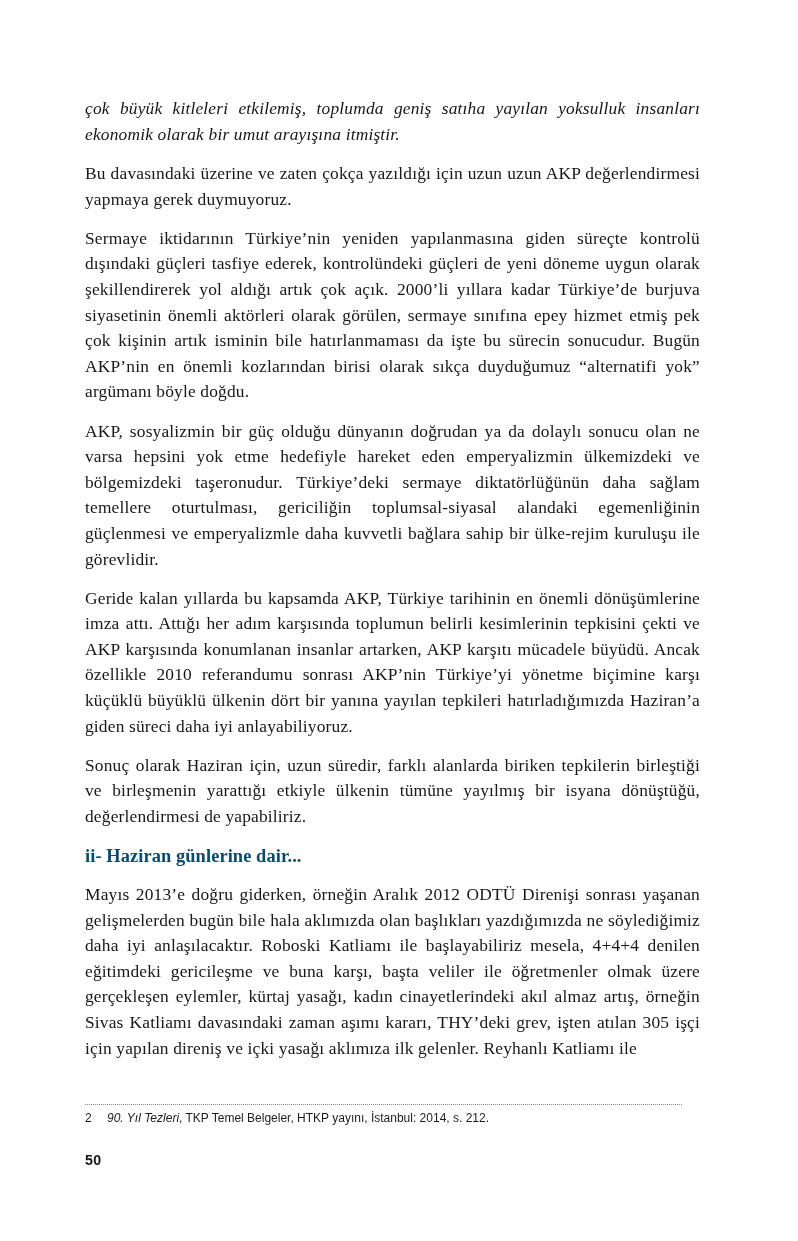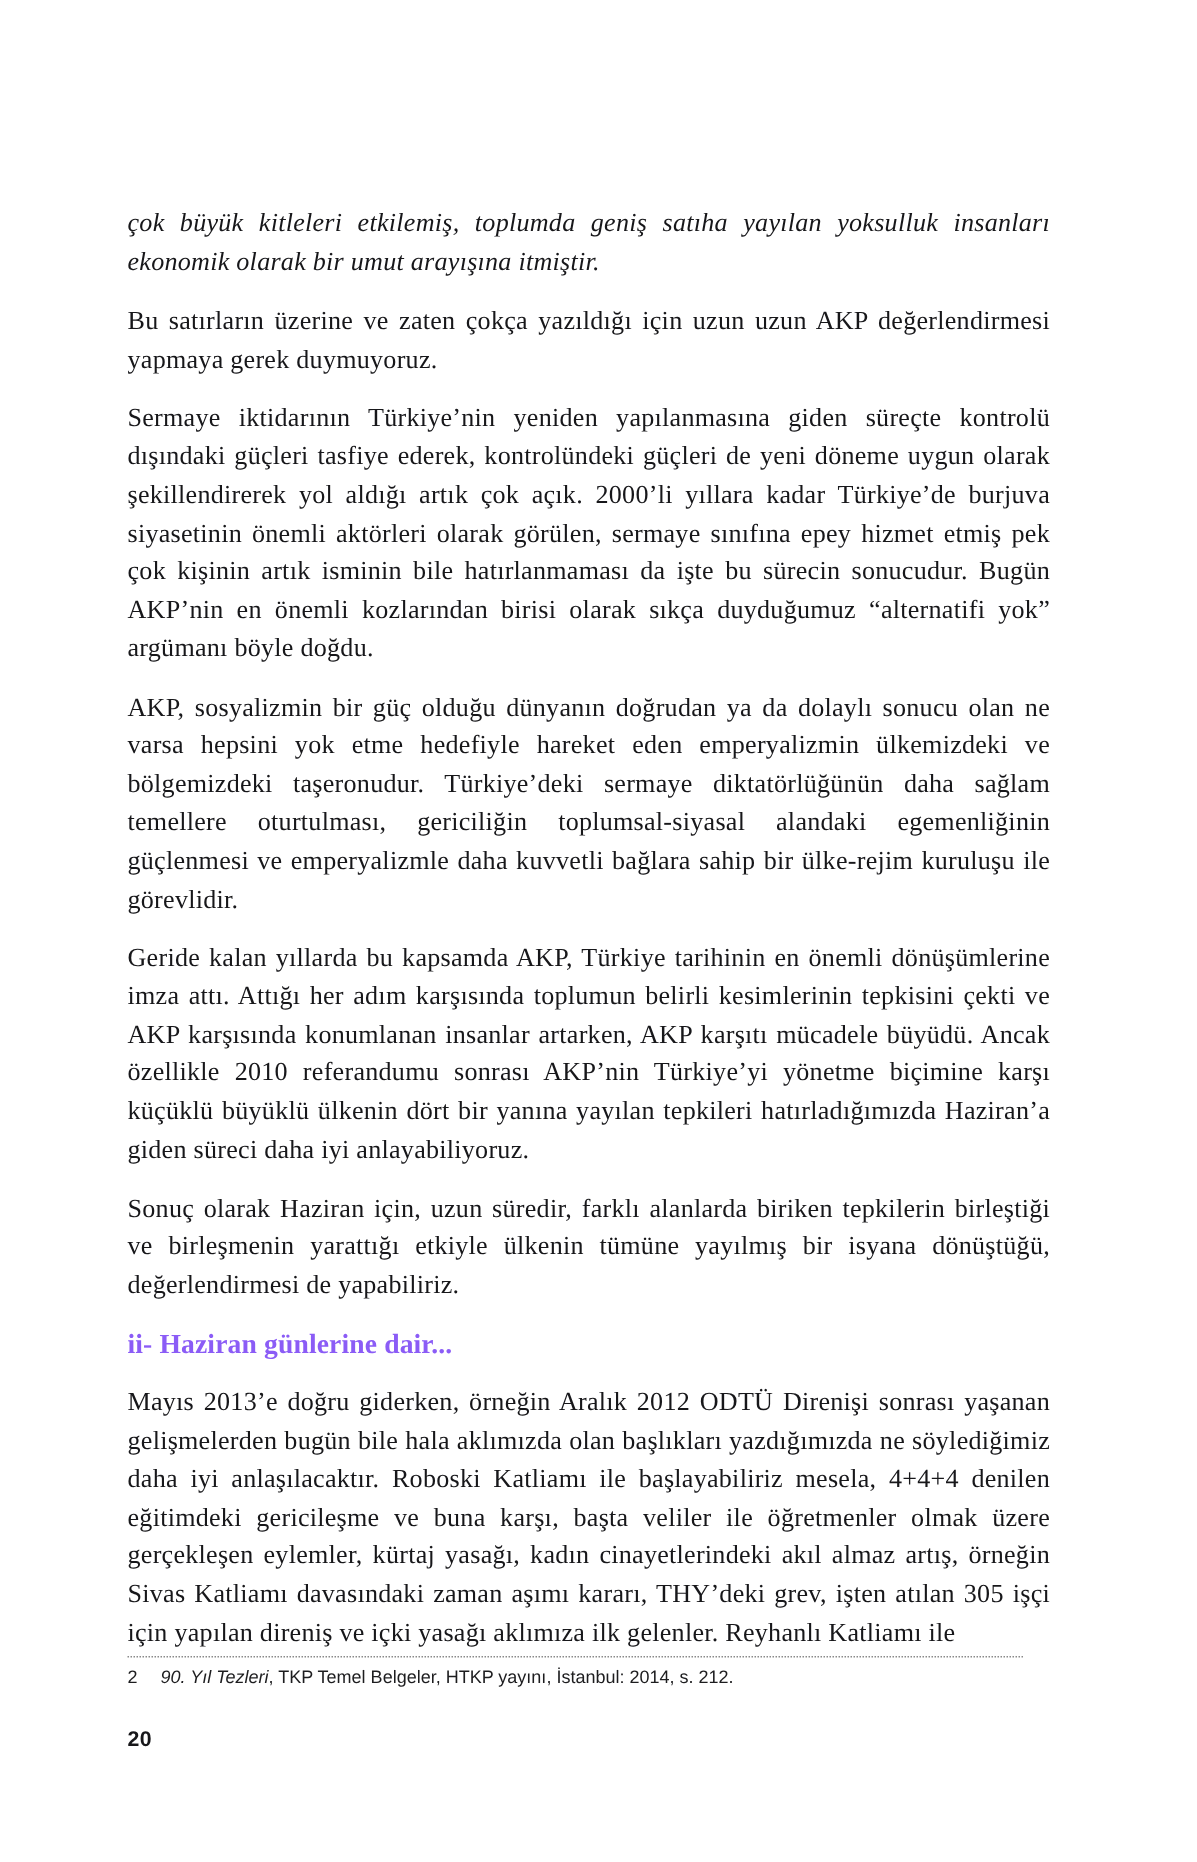--- a/index.html
+++ b/index.html
@@ -25,21 +25,20 @@
     width: 798px;
     height: 1241px;
     background: #ffffff;
   }
 
   .text-column {
     position: absolute;
     left: 85px;
     top: 96px;
     width: 615px;
-    margin-top: 40px;
   }
 
   p.body-par {
     margin: 0 0 13.5px 0;
     font-size: 17.4px;
     line-height: 25.6px;
     text-align: justify;
     text-justify: inter-word;
     hyphens: none;
     color: #17171a;
@@ -59,21 +58,21 @@
   p.quote-par.last-quote {
     margin-bottom: 16px;
   }
 
   h2.section-heading {
     margin: 4px 0 13px 0;
     font-size: 18.4px;
     line-height: 26px;
     font-weight: bold;
     text-align: left;
-    color: #8b5cf6;
+    color: #0c4a6e;
     letter-spacing: 0.005em;
   }
 
   sup.fn-ref {
     font-size: 12.6px;
     font-style: normal;
     vertical-align: baseline;
     position: relative;
     top: -3px;
     padding-left: 0.5px;
@@ -125,36 +124,36 @@
 </head>
 <body>
 
 <div class="page">
 
   <div class="text-column">
 
     <p class="quote-par">çok büyük kitleleri etkilemiş, toplumda geniş satıha yayılan yoksulluk insanları ekonomik olarak bir umut arayışına itmiştir.</p>
 
 
-    <p class="body-par">Bu satırların üzerine ve zaten çokça yazıldığı için uzun uzun AKP değerlendirmesi yapmaya gerek duymuyoruz.</p>
+    <p class="body-par">Bu davasındaki üzerine ve zaten çokça yazıldığı için uzun uzun AKP değerlendirmesi yapmaya gerek duymuyoruz.</p>
 
     <p class="body-par">Sermaye iktidarının Türkiye’nin yeniden yapılanmasına giden süreçte kontrolü dışındaki güçleri tasfiye ederek, kontrolündeki güçleri de yeni döneme uygun olarak şekillendirerek yol aldığı artık çok açık. 2000’li yıllara kadar Türkiye’de burjuva siyasetinin önemli aktörleri olarak görülen, sermaye sınıfına epey hizmet etmiş pek çok kişinin artık isminin bile hatırlanmaması da işte bu sürecin sonucudur. Bugün AKP’nin en önemli kozlarından birisi olarak sıkça duyduğumuz “alternatifi yok” argümanı böyle doğdu.</p>
 
     <p class="body-par">AKP, sosyalizmin bir güç olduğu dünyanın doğrudan ya da dolaylı sonucu olan ne varsa hepsini yok etme hedefiyle hareket eden emperyalizmin ülkemizdeki ve bölgemizdeki taşeronudur. Türkiye’deki sermaye diktatörlüğünün daha sağlam temellere oturtulması, gericiliğin toplumsal-siyasal alandaki egemenliğinin güçlenmesi ve emperyalizmle daha kuvvetli bağlara sahip bir ülke-rejim kuruluşu ile görevlidir.</p>
 
     <p class="body-par">Geride kalan yıllarda bu kapsamda AKP, Türkiye tarihinin en önemli dönüşümlerine imza attı. Attığı her adım karşısında toplumun belirli kesimlerinin tepkisini çekti ve AKP karşısında konumlanan insanlar artarken, AKP karşıtı mücadele büyüdü. Ancak özellikle 2010 referandumu sonrası AKP’nin Türkiye’yi yönetme biçimine karşı küçüklü büyüklü ülkenin dört bir yanına yayılan tepkileri hatırladığımızda Haziran’a giden süreci daha iyi anlayabiliyoruz.</p>
 
     <p class="body-par">Sonuç olarak Haziran için, uzun süredir, farklı alanlarda biriken tepkilerin birleştiği ve birleşmenin yarattığı etkiyle ülkenin tümüne yayılmış bir isyana dönüştüğü, değerlendirmesi de yapabiliriz.</p>
 
     <h2 class="section-heading">ii- Haziran günlerine dair...</h2>
 
     <p class="body-par">Mayıs 2013’e doğru giderken, örneğin Aralık 2012 ODTÜ Direnişi sonrası yaşanan gelişmelerden bugün bile hala aklımızda olan başlıkları yazdığımızda ne söylediğimiz daha iyi anlaşılacaktır. Roboski Katliamı ile başlayabiliriz mesela, 4+4+4 denilen eğitimdeki gericileşme ve buna karşı, başta veliler ile öğretmenler olmak üzere gerçekleşen eylemler, kürtaj yasağı, kadın cinayetlerindeki akıl almaz artış, örneğin Sivas Katliamı davasındaki zaman aşımı kararı, THY’deki grev, işten atılan 305 işçi için yapılan direniş ve içki yasağı aklımıza ilk gelenler. Reyhanlı Katliamı ile</p>
 
   </div>
 
   <div class="footnote-area">
     <hr class="footnote-rule">
     <div class="footnote-line"><span class="footnote-num">2</span><span class="footnote-title">90. Yıl Tezleri</span><span>, TKP Temel Belgeler, HTKP yayını, İstanbul: 2014, s. 212.</span></div>
   </div>
 
-  <div class="page-number">20</div>
+  <div class="page-number">50</div>
 
 </div>
 
 </body></html>

